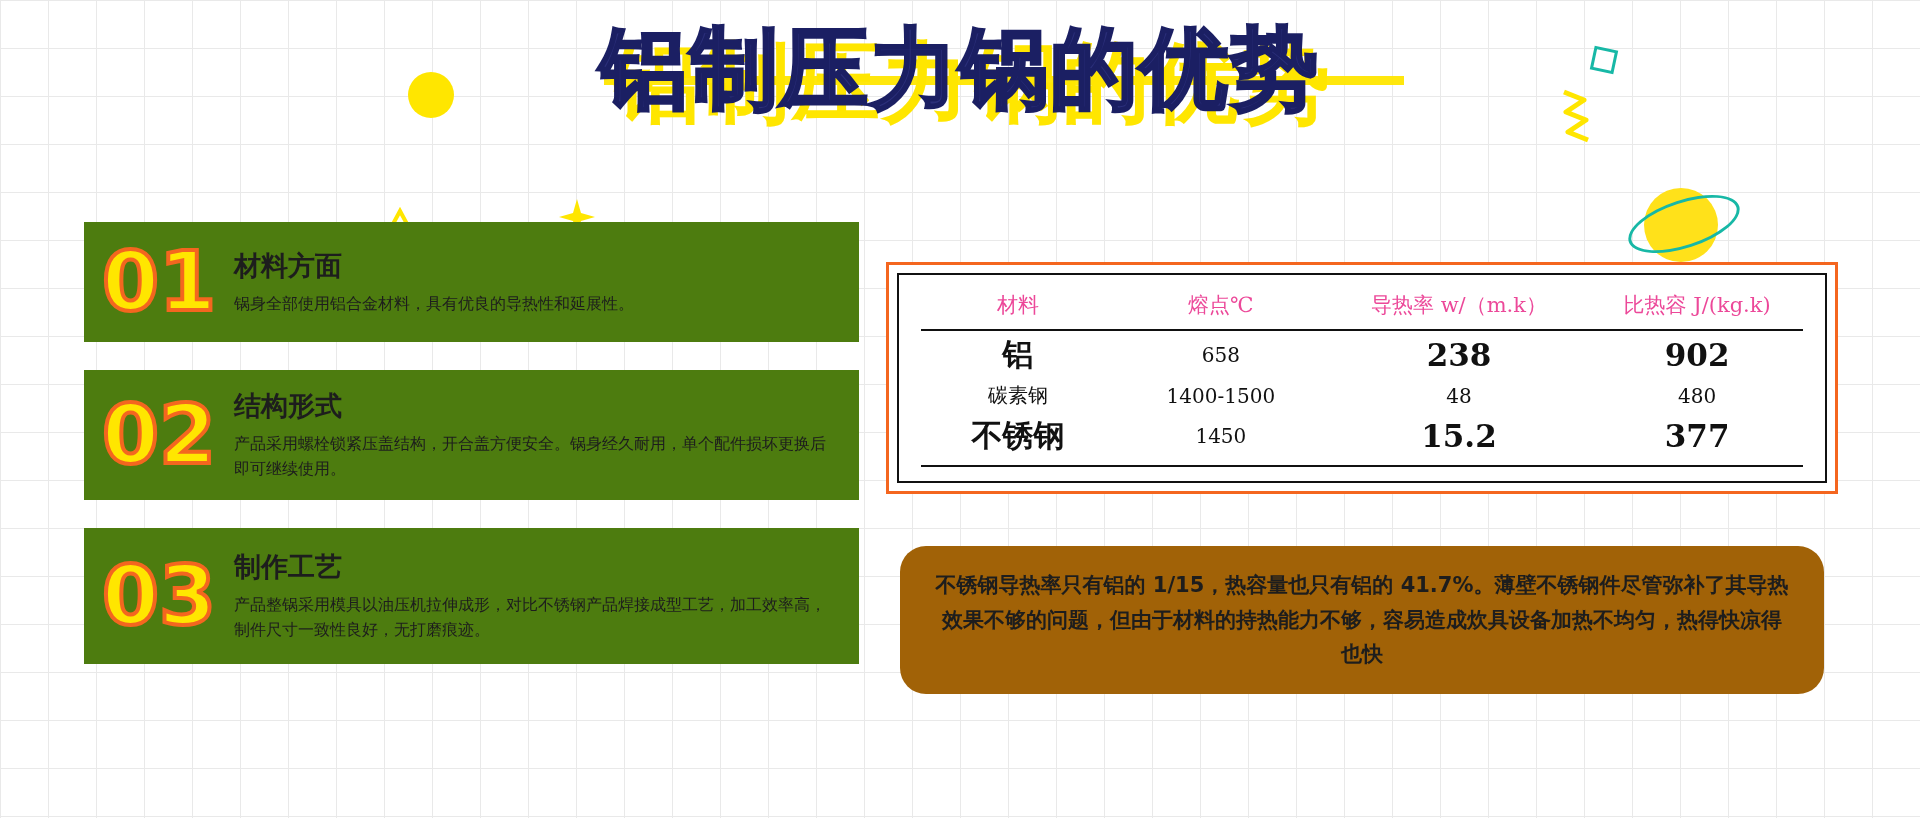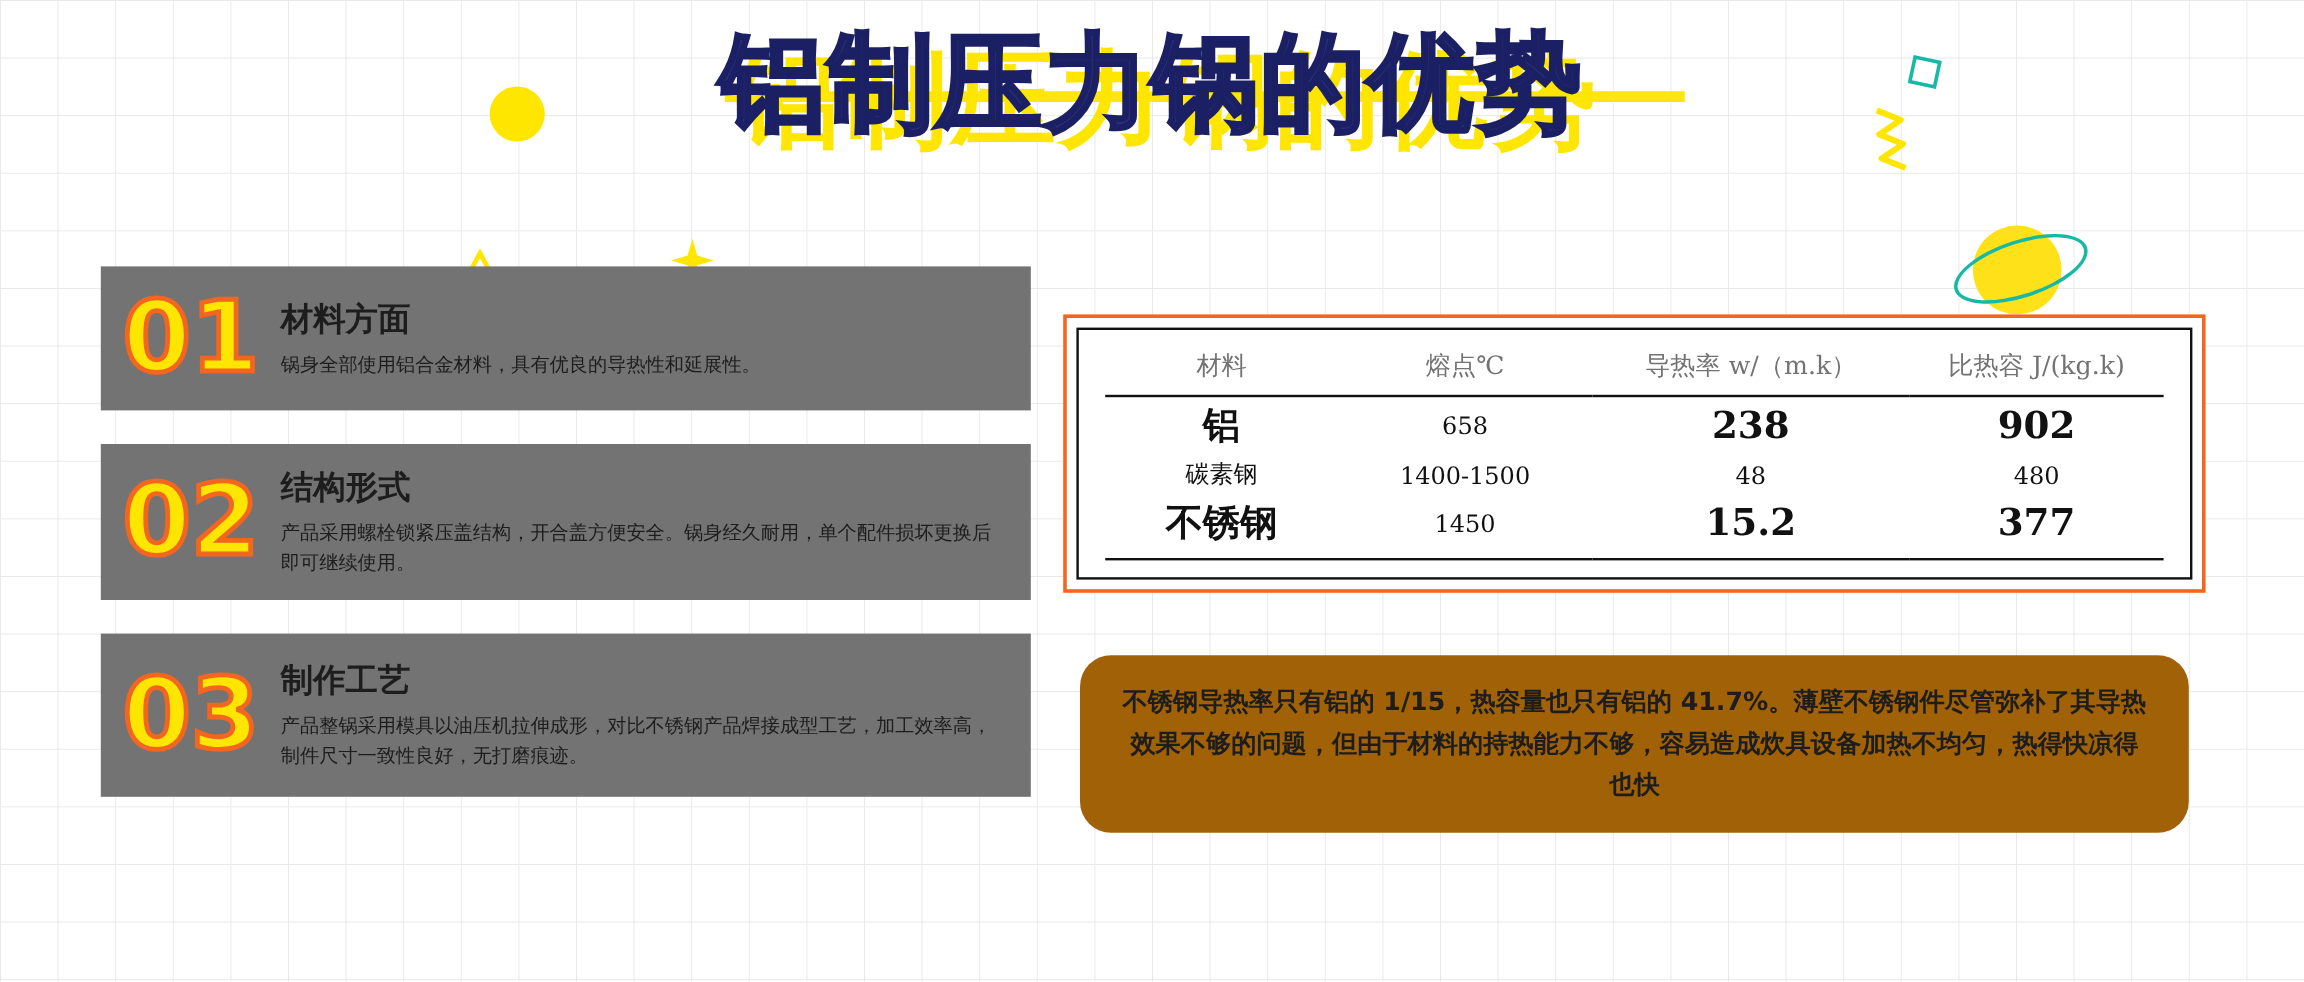--- a/index.html
+++ b/index.html
@@ -61,21 +61,21 @@
   .title-dark   { color: #2b2f7a; -webkit-text-stroke: 3px #1b1f63; }
   .title-strike {
     position: absolute; left: 4px; top: 58px;
     width: 800px; height: 9px; background: #ffe600; opacity: .95;
   }
 
   
   .cards { position: absolute; left: 84px; top: 222px; width: 775px; }
   .card {
     position: relative;
-    background: #737373;
+    background: #4d7c0f;
     margin-bottom: 28px;
     padding: 18px 24px 18px 150px;
     min-height: 118px;
     display: flex; flex-direction: column; justify-content: center;
   }
   .card .num {
     position: absolute; left: 18px; top: 50%;
     transform: translateY(-50%);
     font-family: "DejaVu Sans", sans-serif;
     font-size: 82px; font-weight: bold;
@@ -108,21 +108,21 @@
   .table-inner {
     width: 100%; height: 100%;
     border: 2px solid #111;
     padding: 14px 22px 10px 22px;
   }
   table.spec {
     width: 100%; border-collapse: collapse;
     font-family: "DejaVu Serif", "Liberation Serif", serif;
   }
   table.spec th {
-    font-weight: normal; font-size: 21px; color: #737373;
+    font-weight: normal; font-size: 21px; color: #ec4899;
     padding: 2px 0 10px 0; text-align: center;
     border-bottom: 2px solid #111;
   }
   table.spec td {
     text-align: center; color: #111; padding: 3px 0;
   }
   table.spec tr.row-big td { font-size: 31px; font-weight: bold; }
   table.spec tr.row-big td.small { font-size: 20px; font-weight: normal; }
   table.spec tr.row-small td { font-size: 20px; font-weight: normal; margin-top: 12px; }
   table.spec tr:last-child td { border-bottom: 2px solid #111; padding-bottom: 8px; }

